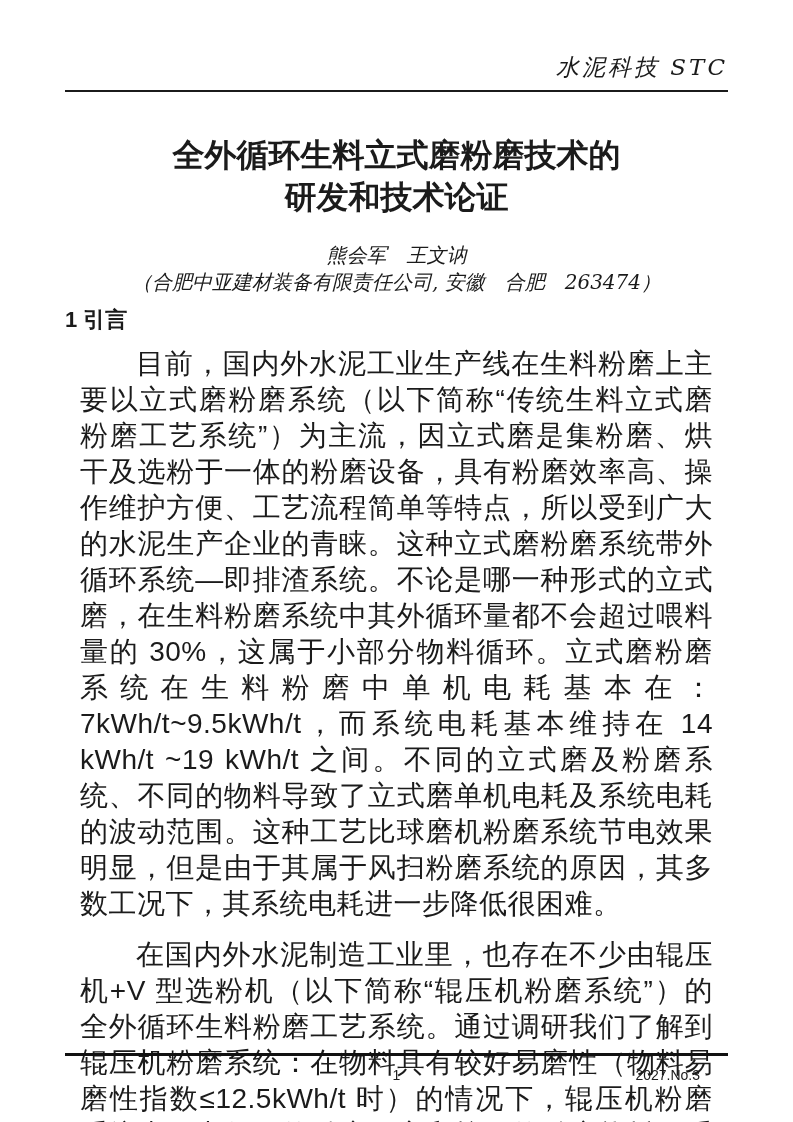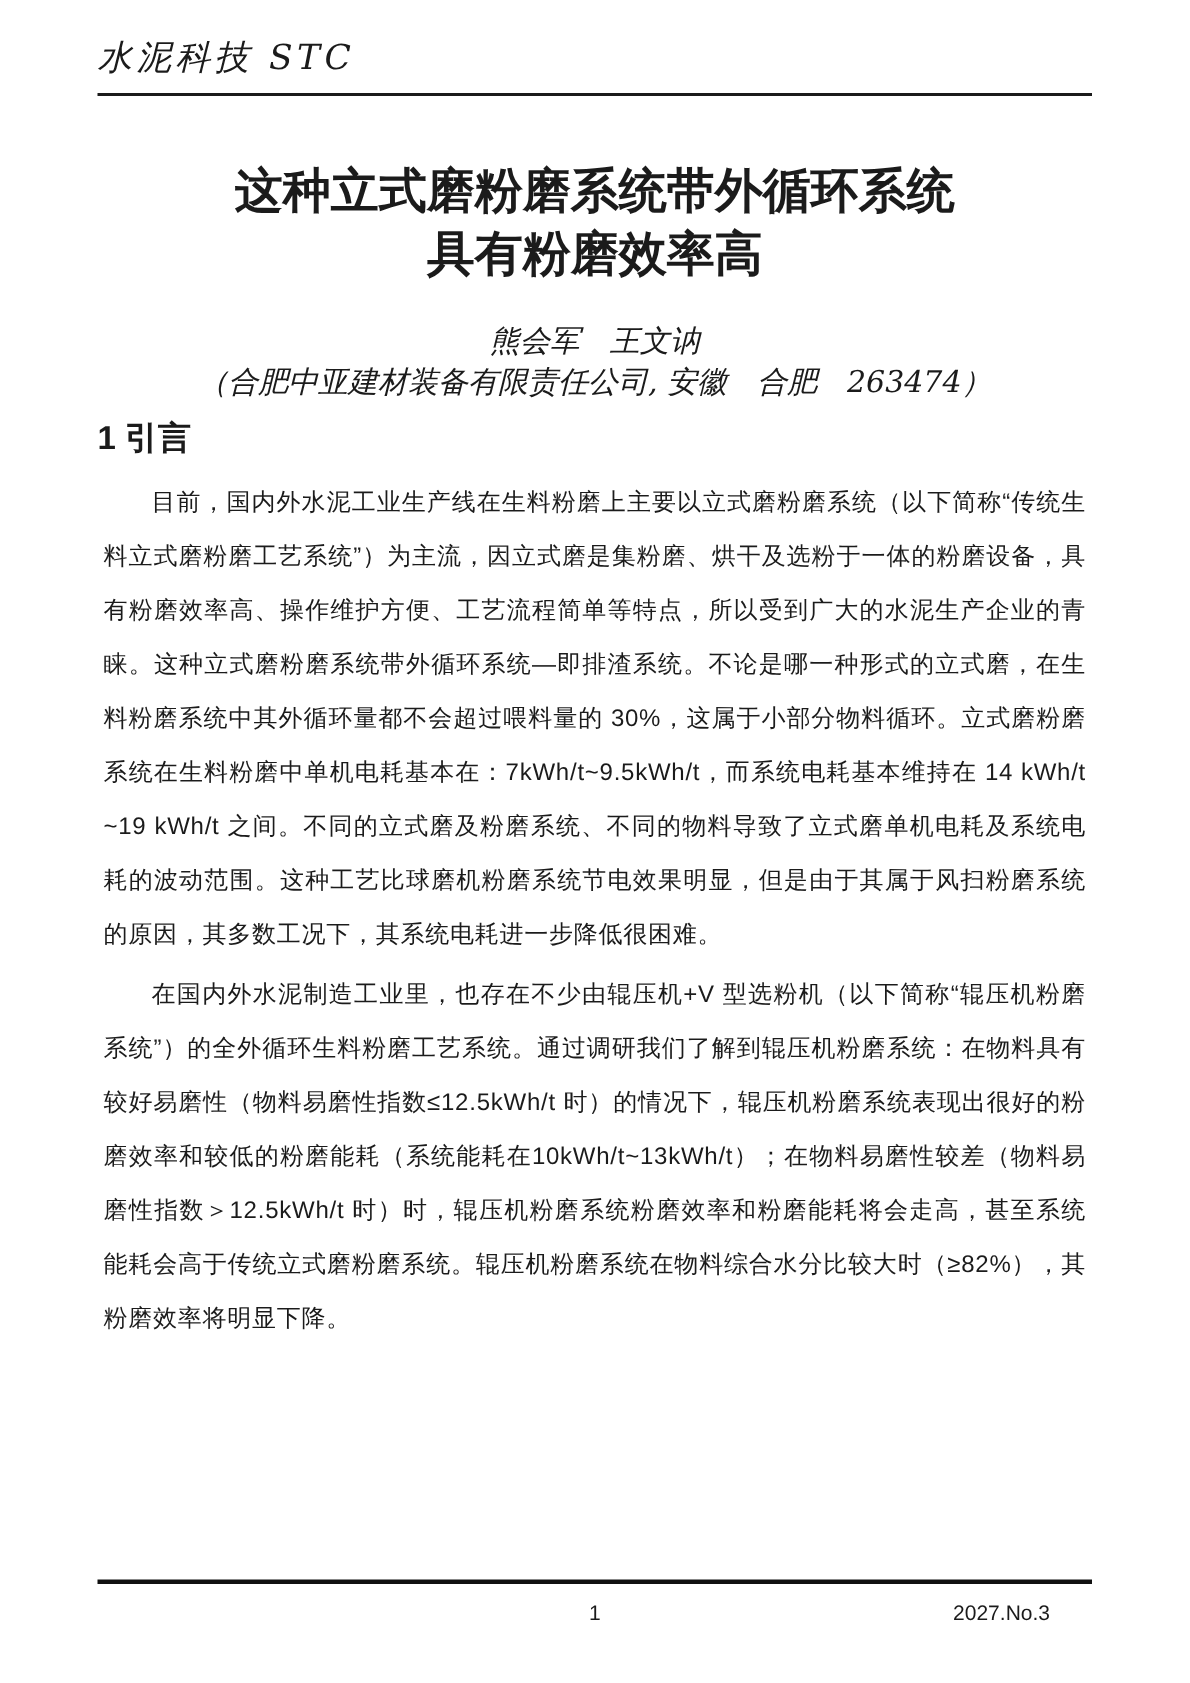--- a/index.html
+++ b/index.html
@@ -11,22 +11,22 @@
     background: #ffffff;
     color: #1b1b1b;
     font-family: "Liberation Sans", sans-serif;
     overflow: hidden;
     box-sizing: border-box;
   }
   .content { padding: 0 65px; }
 
   
   .journal-title {
-    padding-top: 24px;
-    text-align: left;
+    padding-top: 52px;
+    text-align: right;
     font-family: "DejaVu Serif", serif;
     font-style: italic;
     font-size: 23px;
     line-height: 30px;
     letter-spacing: 3px;
   }
   .header-rule {
     margin-top: 8px;
     border: none;
     border-top: 2px solid #1b1b1b;
@@ -63,22 +63,22 @@
   
   .section-heading {
     margin-top: 10px;
     font-weight: bold;
     font-size: 22px;
     line-height: 28px;
   }
 
   
   .body-para {
-    margin: 4px;
-    font-size: 16px;
+    margin: 15px;
+    font-size: 28px;
     line-height: 36px;
     text-align: justify;
     text-align-last: left;
     text-indent: 2em;
     letter-spacing: 0.5px;
   }
   .body-para.first { margin-top: 12px; }
 
   
   .page-footer {
@@ -111,22 +111,22 @@
 </head>
 <body>
 
 <div class="page">
   <div class="content">
 
     <div class="journal-title">水泥科技 STC</div>
     <hr class="header-rule">
 
     <div class="article-title">
-      <div>这种立式磨粉磨系统带外循环系统</div>
-      <div>具有粉磨效率高</div>
+      <div>全外循环生料立式磨粉磨技术的</div>
+      <div>研发和技术论证</div>
     </div>
 
     <div class="authors">熊会军　王文讷</div>
 
     <div class="affiliation">（合肥中亚建材装备有限责任公司, 安徽　合肥　263474）</div>
 
     <div class="section-heading">1 引言</div>
 
     <p class="body-para first">目前，国内外水泥工业生产线在生料粉磨上主要以立式磨粉磨系统（以下简称“传统生料立式磨粉磨工艺系统”）为主流，因立式磨是集粉磨、烘干及选粉于一体的粉磨设备，具有粉磨效率高、操作维护方便、工艺流程简单等特点，所以受到广大的水泥生产企业的青睐。这种立式磨粉磨系统带外循环系统—即排渣系统。不论是哪一种形式的立式磨，在生料粉磨系统中其外循环量都不会超过喂料量的 30%，这属于小部分物料循环。立式磨粉磨系统在生料粉磨中单机电耗基本在：7kWh/t~9.5kWh/t，而系统电耗基本维持在 14 kWh/t ~19 kWh/t 之间。不同的立式磨及粉磨系统、不同的物料导致了立式磨单机电耗及系统电耗的波动范围。这种工艺比球磨机粉磨系统节电效果明显，但是由于其属于风扫粉磨系统的原因，其多数工况下，其系统电耗进一步降低很困难。</p>
 

